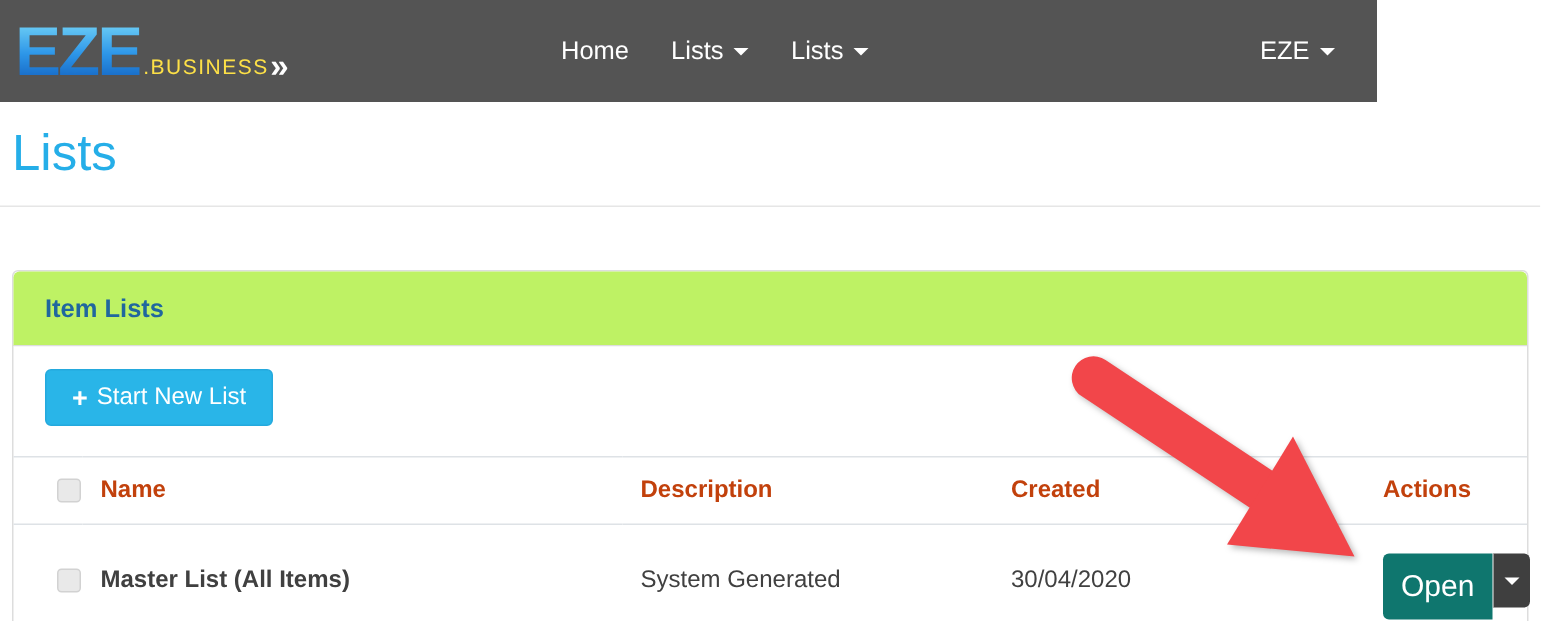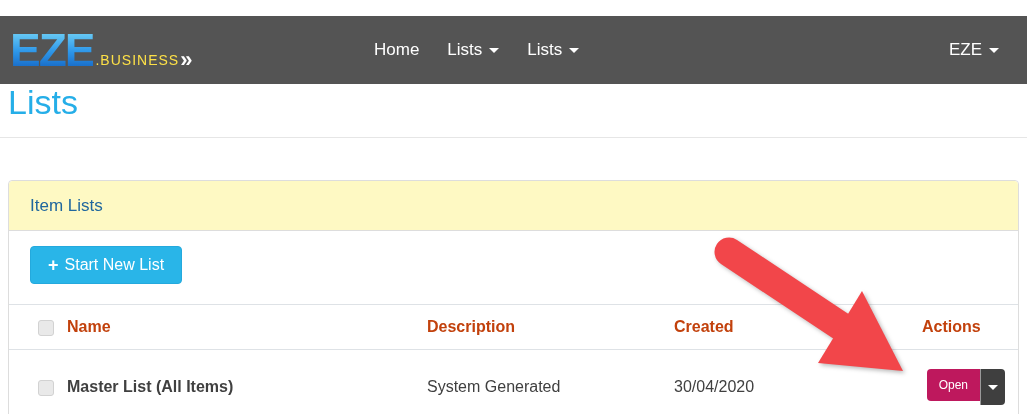--- a/index.html
+++ b/index.html
@@ -5,21 +5,21 @@
   * { margin: 0; padding: 0; box-sizing: border-box; }
   html, body { background: #ffffff; }
   body { font-family: "Liberation Sans", "DejaVu Sans", sans-serif; }
   .viewport {
     position: relative; width: 1027px; height: 414px;
     overflow: hidden; background: #ffffff;
   }
 
   
   .navbar {
-    position: absolute; top: 16px; left: 0; width: 1027px; height: 68px;
+    position: absolute; top: 0; left: 0; width: 918px; height: 68px;
     background: #545454; display: flex; align-items: center;
   }
   .brand { display: flex; align-items: flex-end; margin-left: 10px; cursor: pointer; }
   .brand-main {
     font-size: 46px; font-weight: bold; letter-spacing: -2px; line-height: 38px;
     color: #2d9be6;
     background: linear-gradient(180deg, #6fd0f6 0%, #2d96e8 55%, #1668c5 100%);
     -webkit-background-clip: text; background-clip: text;
     -webkit-text-fill-color: transparent;
   }
@@ -45,23 +45,23 @@
     position: absolute; top: 137px; left: 0; width: 1027px;
     border: none; border-top: 1px solid #e6e6e6;
   }
 
   
   .panel {
     position: absolute; top: 180px; left: 8px; width: 1011px; height: 300px;
     background: #ffffff; border: 1px solid #dddddd; border-radius: 4px 4px 0 0;
   }
   .panel-header {
-    height: 50px; background: #fef9c3; border-bottom: 1px solid #dddddd;
+    height: 50px; background: #bef264; border-bottom: 1px solid #dddddd;
     border-radius: 4px 4px 0 0; display: flex; align-items: center; padding-left: 21px;
-    color: #20679e; font-size: 17px; font-weight: normal;
+    color: #20679e; font-size: 17px; font-weight: bold;
   }
   .panel-body { padding: 15px 0 0 0; }
 
   .btn-create {
     margin-left: 21px; height: 38px; padding: 0 17px;
     background: #29b5e8; border: 1px solid #24a9dd; border-radius: 4px;
     color: #ffffff; font-size: 16px; font-family: "Liberation Sans", sans-serif;
     display: inline-flex; align-items: center; cursor: pointer;
   }
   .btn-create .plus { font-weight: bold; font-size: 18px; margin-right: 6px; }
@@ -86,22 +86,22 @@
   .cell-actions { text-align: right; padding-right: 13px !important; }
   th.cell-actions { padding-right: 15px !important; }
 
   .checkbox {
     width: 16px; height: 16px; background: #e9e9e9; border: 1px solid #d2d2d2;
     border-radius: 3px; display: inline-block; vertical-align: middle; cursor: pointer;
   }
 
   .open-group { display: inline-flex; height: 36px; vertical-align: middle; }
   .btn-open {
-    background: #be185d; color: #ffffff; border: none; border-radius: 4px 0 0 4px;
-    font-size: 12px; padding: 0 12px; height: 32px; cursor: pointer;
+    background: #0f766e; color: #ffffff; border: none; border-radius: 4px 0 0 4px;
+    font-size: 20px; padding: 0 12px; height: 44px; cursor: pointer;
     font-family: "Liberation Sans", sans-serif;
   }
   .btn-open-caret {
     background: #3f3f3f; border: none; border-left: 1px solid #9a9a9a;
     border-radius: 0 4px 4px 0; width: 25px; height: 36px; cursor: pointer;
     display: inline-flex; align-items: center; justify-content: center;
   }
   .btn-open-caret .caret { margin-left: 0; }
 
   

